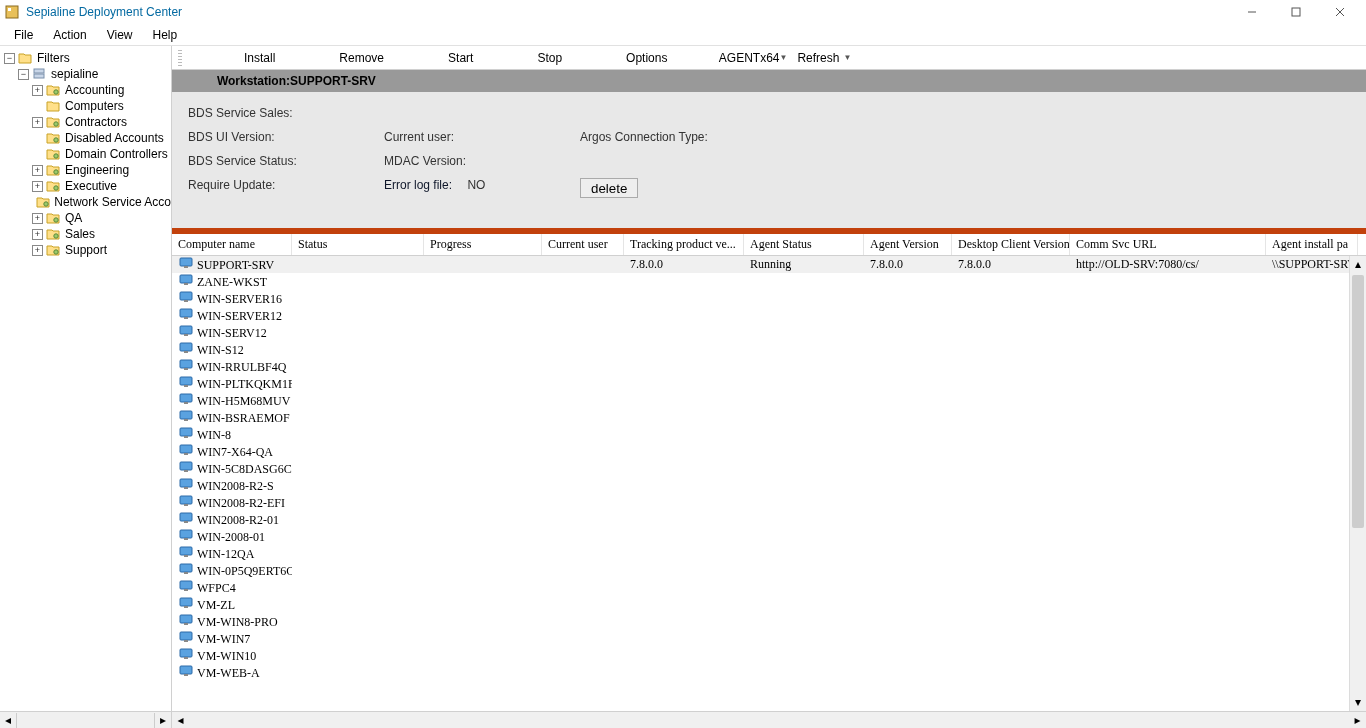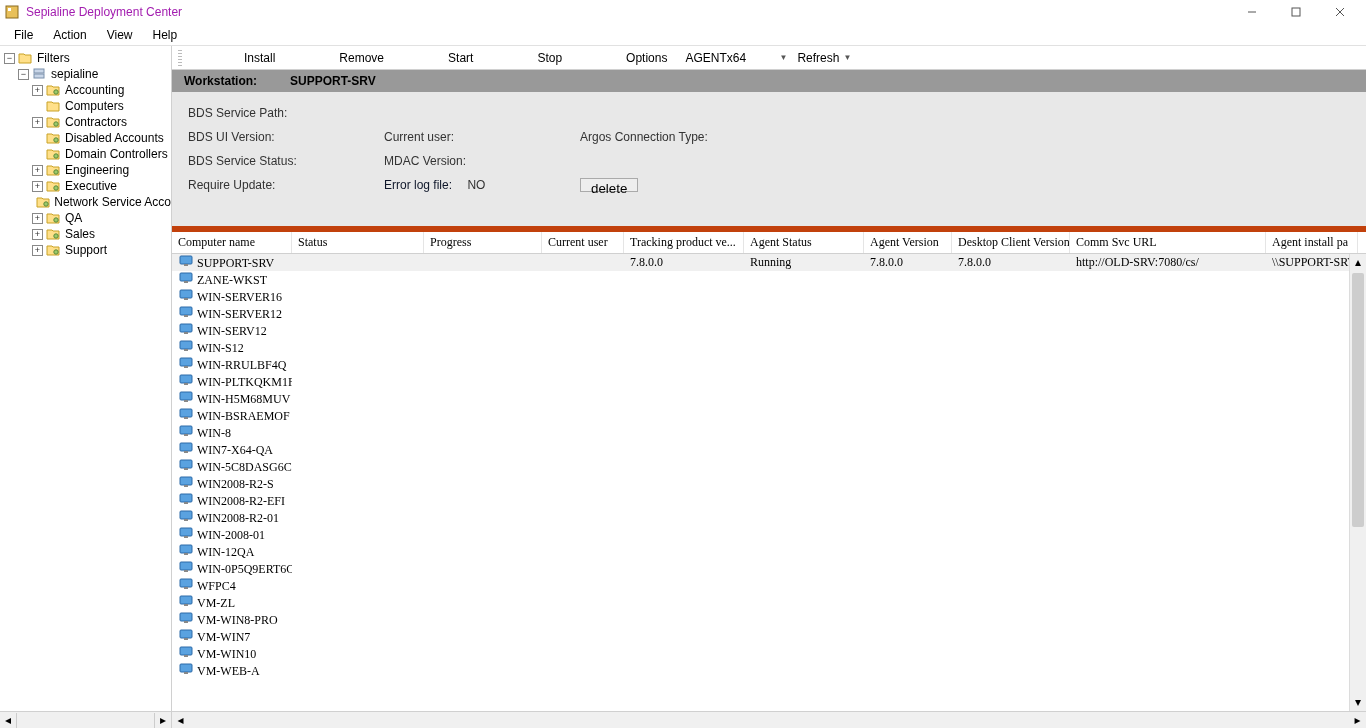--- a/index.html
+++ b/index.html
@@ -14,21 +14,21 @@
 .titlebar {
   height: 24px;
   display: flex; align-items: center;
   padding: 0 4px;
   background: #fff;
 }
 .titlebar .app-icon {
   width: 16px; height: 16px; margin-right: 6px;
   display: inline-flex; align-items: center; justify-content: center;
 }
-.titlebar .title { color: #a21caf; font-size: 12px; }
+.titlebar .title { color: #0369a1; font-size: 12px; }
 .titlebar .spacer { flex: 1; }
 .winbtn {
   width: 44px; height: 22px;
   display: inline-flex; align-items: center; justify-content: center;
   color: #555;
 }
 .menubar {
   height: 22px;
   display: flex; align-items: center;
   padding: 0 4px;
@@ -100,53 +100,53 @@
   margin-right: 6px;
   background: repeating-linear-gradient(#bbb, #bbb 1px, transparent 1px, transparent 3px);
 }
 .toolbar .tbtn {
   padding: 3px 8px;
   margin-left: 48px;
 }
 .toolbar .combo {
   width: 110px; height: 18px;
   border: none;
-  display: flex; align-items: center; justify-content: space-between;
+  display: flex; align-items: center; justify-content: flex-end;
   padding: 0 2px 0 6px;
   margin: 0 4px;
   border-radius: 2px;
 }
 .toolbar .combo .cv { font-size: 12px; }
 .toolbar .combo .cdd { font-size: 8px; color: #555; }
 .toolbar .refresh { display:flex; align-items:center; gap:4px; padding:3px 4px; }
 .toolbar .refresh .cdd { font-size:8px; color:#555; }
 
 .workstation-bar {
   height: 22px;
   background: #999;
   color: #000;
   display: flex; align-items: center;
   padding-left: 12px;
   font-weight: bold;
 }
-.workstation-bar .ws-label { width: 106px; }
+.workstation-bar .ws-label { width: 106px; text-align: right; }
 .details {
   background: #e8e8e8;
   padding: 14px 16px 20px 16px;
   color: #333;
 }
 .details-row { display:flex; margin-bottom: 10px; }
 .details-row .dcell { width: 196px; }
 .details .fld { color: #333; }
 .details .val { color: #333; margin-left: 12px; }
 .delete-btn {
   background: #eee;
   border: 1px solid #aaa;
   padding: 2px 10px;
-  height: 14px;
+  height: 20px;
 }
 
 .table-wrap {
   flex: 1;
   display: flex; flex-direction: column;
   overflow: hidden;
   border-top: 6px solid #c2410c;
   font-family: Liberation Serif, serif;
 }
 .thead {
@@ -407,21 +407,21 @@
       </span>
     </div>
 
     <div class="workstation-bar">
       <span class="ws-label">Workstation:</span>
       <span>SUPPORT-SRV</span>
     </div>
 
     <div class="details">
       <div class="details-row">
-        <span class="dcell fld">BDS Service Path:</span>
+        <span class="dcell fld">BDS Service Sales:</span>
       </div>
       <div class="details-row">
         <span class="dcell fld">BDS UI Version:</span>
         <span class="dcell fld">Current user:</span>
         <span class="dcell fld">Argos Connection Type:</span>
       </div>
       <div class="details-row">
         <span class="dcell fld">BDS Service Status:</span>
         <span class="dcell fld">MDAC Version:</span>
       </div>

